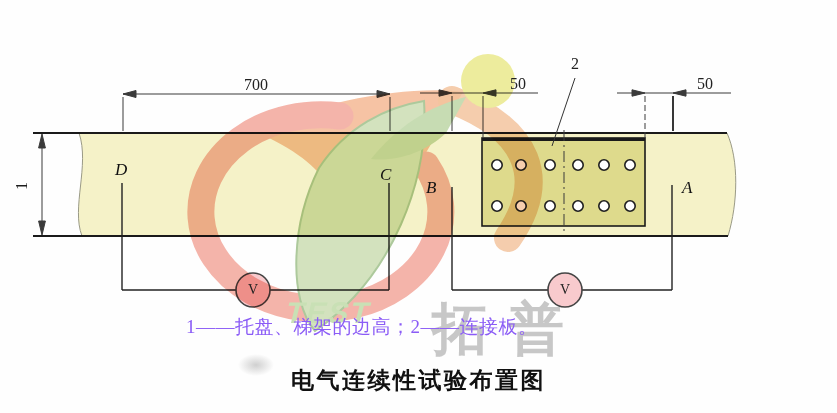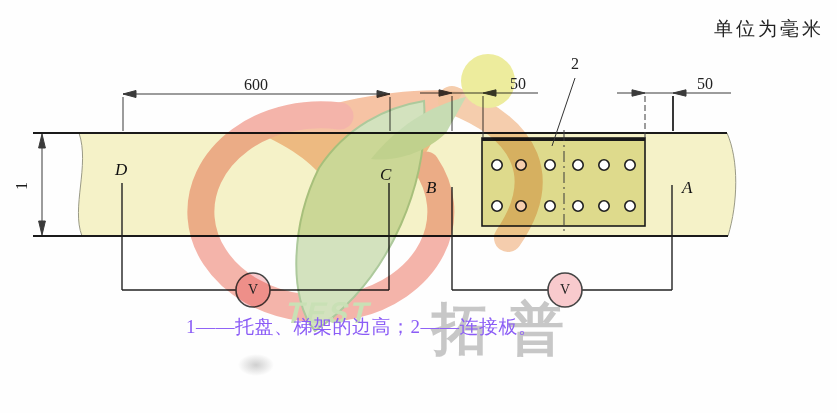--- a/index.html
+++ b/index.html
@@ -103,32 +103,32 @@
     <path d="M 256,132 C 322,99 412,85 463,92 C 452,110 436,136 424,156 C 398,205 362,238 328,250 C 350,205 332,165 256,132 Z" fill="#f4ad82"></path>
     <path d="M 452,100 C 530,130 548,180 508,238" fill="none" stroke-width="28" stroke-linecap="round" opacity="0.85" stroke="#f0ae79"></path>
     <path d="M 340,116 A 120,97 0 1 0 426,165" fill="none" stroke-width="27" stroke-linecap="round" stroke="#f2998b"></path>
     <path d="M 424,101 C 429,178 394,276 315,331 C 288,299 291,224 319,168 C 346,127 386,107 424,101 Z" stroke="#8fb677" stroke-width="2" fill="#c3d9a6"></path>
     <path d="M 466,97 C 428,106 396,128 371,159 C 397,162 426,152 446,133 Z" fill="#b3d097"></path>
     <circle cx="488" cy="81" r="27" fill="#e7e678"></circle>
     <text transform="translate(284,323) skewX(-14)" font-family="Liberation Sans, sans-serif" font-size="30" font-weight="bold" letter-spacing="2" fill="#b5d69a">TEST</text>
     <text x="432" y="348" font-size="56" font-weight="bold" letter-spacing="20" opacity="0.8" fill="#a0a0a0">拓普</text>
   </svg>
 
-  <div class="lbl unit" style="left:714px;top:19px;">单位为毫米</div>
 
-  <div class="lbl dimnum" style="left:230px;top:77px;width:52px;">600</div>
+  <div class="lbl dimnum" style="left:230px;top:77px;width:52px;">700</div>
   <div class="lbl dimnum" style="left:497px;top:76px;width:42px;">50</div>
   <div class="lbl dimnum" style="left:684px;top:76px;width:42px;">50</div>
   <div class="lbl callout" style="left:571px;top:56px;">2</div>
   <div class="lbl rot90" style="left:18px;top:178px;">1</div>
 
   <div class="lbl ptlbl" style="left:115px;top:161px;">D</div>
   <div class="lbl ptlbl" style="left:380px;top:166px;">C</div>
   <div class="lbl ptlbl" style="left:426px;top:179px;">B</div>
   <div class="lbl ptlbl" style="left:682px;top:179px;">A</div>
 
   <div class="lbl vlbl" style="left:236px;top:283px;width:34px;">V</div>
   <div class="lbl vlbl" style="left:548px;top:283px;width:34px;">V</div>
 
   <div class="lbl caption" style="left:186px;top:317px;">1——托盘、梯架的边高；2——连接板。</div>
   <div class="smudge"></div>
+  <div class="lbl title" style="top:369px;">电气连续性试验布置图</div>
 
 </div>
 
 </body></html>

